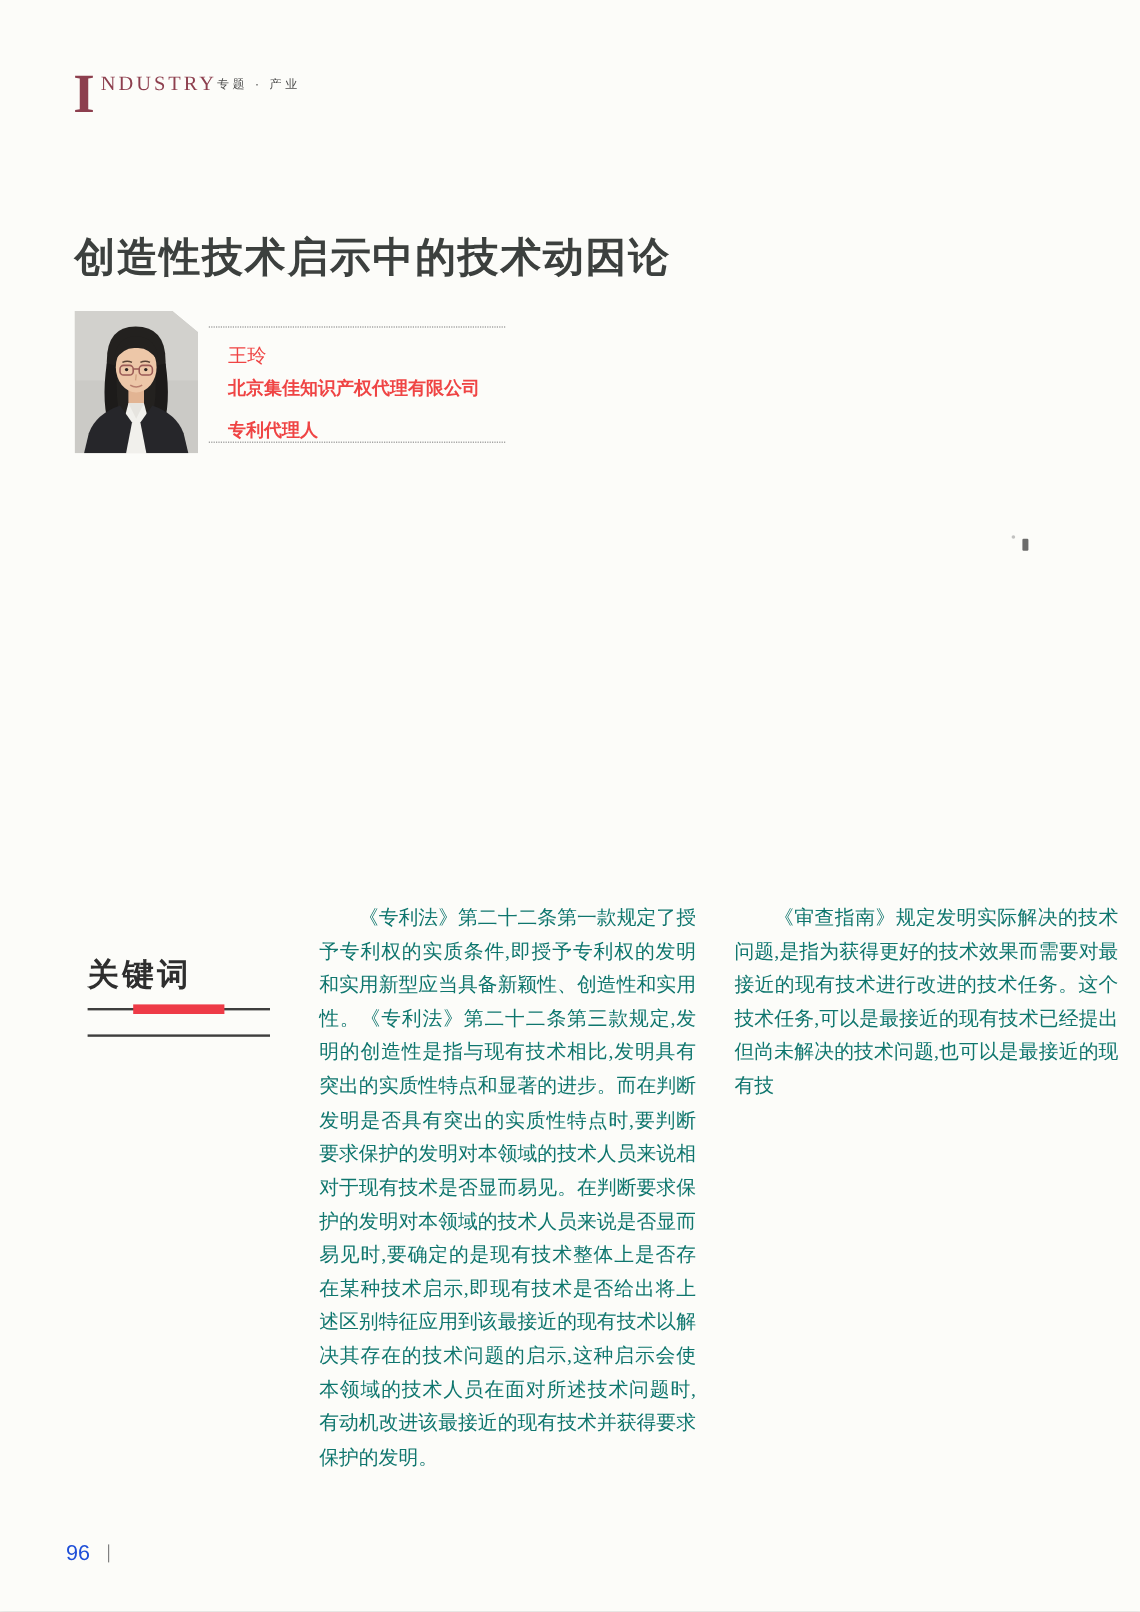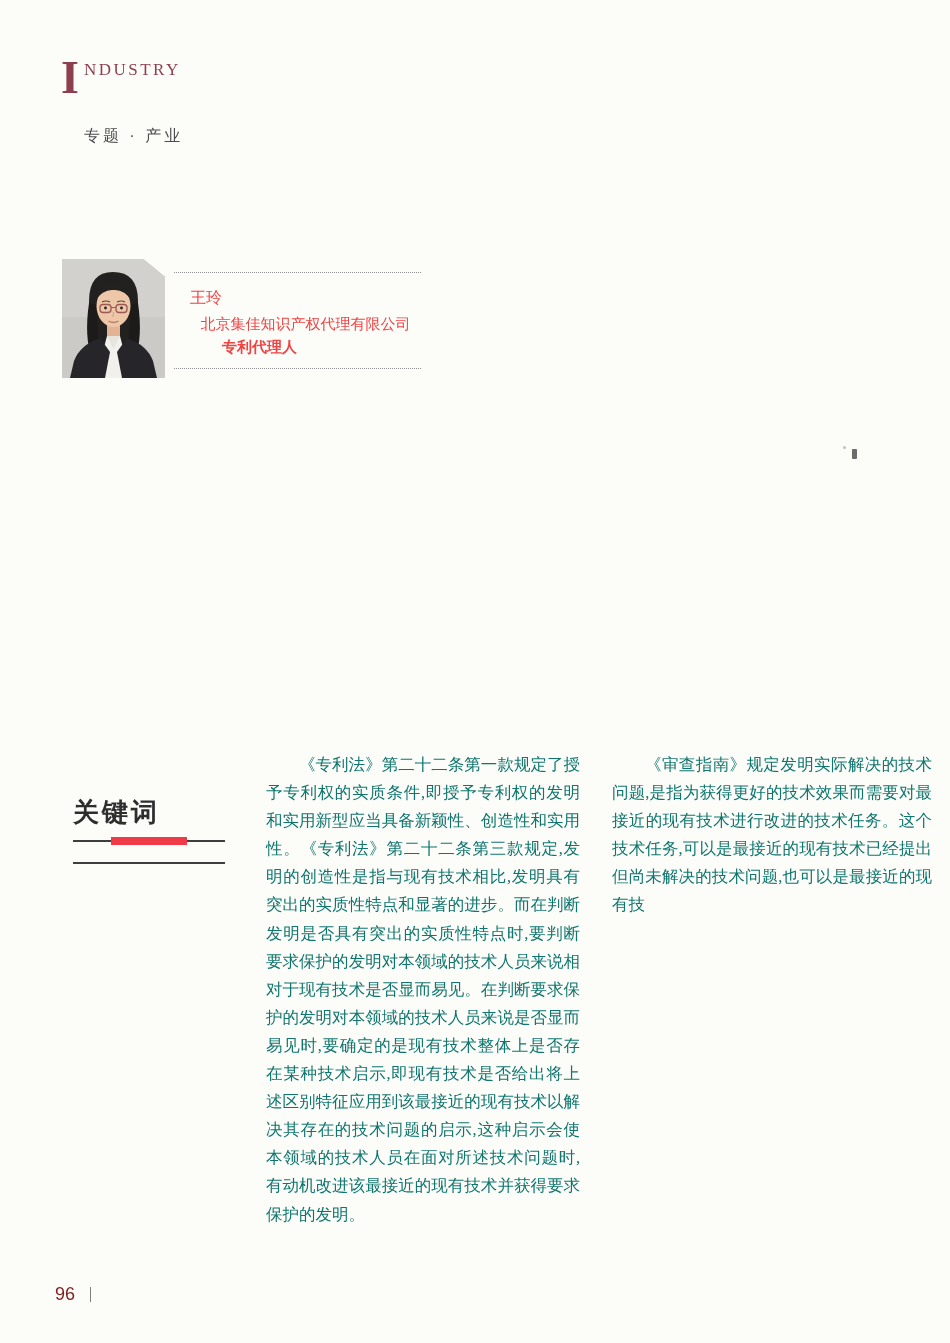--- a/index.html
+++ b/index.html
@@ -4,71 +4,72 @@
 <style>
   html,body{margin:0;padding:0;background:#e8e8e6;}
   .page{
     position:relative;width:950px;height:1343px;background:#fcfcf9;
     font-family:"Liberation Serif",serif;overflow:hidden;margin:0 auto;
     box-shadow:0 0 6px rgba(0,0,0,.2);
   }
   
   .masthead{position:absolute;left:61px;top:58px;display:flex;align-items:flex-start;}
   .drop-i{font-family:"Liberation Serif",serif;font-size:46px;line-height:40px;color:#8d3f4e;font-weight:bold;}
-  .masthead-right{display:flex;flex-direction:column;margin-left:5px;padding-top:3px;gap:48px;}
+  .masthead-right{display:flex;flex-direction:row;margin-left:5px;padding-top:3px;}
   .masthead-word{font-family:"Liberation Serif",serif;font-size:17px;line-height:17px;letter-spacing:2.5px;color:#8d3f4e;}
-  .masthead-cn{font-size:16px;line-height:16px;color:#4d4d4d;letter-spacing:3px;margin-top:2px;font-family:"Liberation Sans",sans-serif;}
+  .masthead-cn{font-size:10px;line-height:16px;color:#4d4d4d;letter-spacing:3px;margin-top:2px;font-family:"Liberation Sans",sans-serif;}
   
   .title{position:absolute;left:62px;top:192px;margin:0;font-family:"Liberation Sans",sans-serif;
     font-weight:900;font-size:34px;color:#3c403e;letter-spacing:1.5px;}
   
   .author{position:absolute;left:62px;top:259px;display:flex;}
   .photo{width:103px;height:119px;clip-path:polygon(0 0,79% 0,100% 15%,100% 100%,0 100%);flex:0 0 auto;}
   .author-info{margin-left:9px;width:247px;height:97px;margin-top:13px;box-sizing:border-box;
     border-top:1px dotted #8f8f8f;border-bottom:1px dotted #8f8f8f;
     padding:16px 0 0 16px;color:#ef4444;font-family:"Liberation Sans",sans-serif;}
   .author-name{font-size:16px;line-height:18px;margin-bottom:8px;}
-  .author-affil{font-size:15px;line-height:17px;margin-bottom:6px;font-weight:normal;text-align:center;}
-  .author-role{font-size:15px;line-height:17px;font-weight:bold;margin-left:32px;}
+  .author-affil{font-size:15px;line-height:17px;margin-bottom:18px;font-weight:bold;}
+  .author-role{font-size:15px;line-height:17px;font-weight:bold;}
   
   .keywords{position:absolute;left:73px;top:797px;width:152px;text-align:left;color:#2e2e2e;}
   .kw-heading{font-size:26px;font-weight:bold;letter-spacing:3px;line-height:32px;}
   .kw-divider{position:relative;height:8px;margin-top:8px;}
   .kw-divider:before{content:"";position:absolute;left:0;right:0;top:3px;border-top:2px solid #3e3e3e;}
   .kw-divider-red{position:absolute;left:50%;transform:translateX(-50%);top:0;width:76px;height:8px;}
   .kw-list{margin-top:13px;font-size:20px;font-weight:bold;line-height:29px;letter-spacing:1px;}
   .kw-bottom{margin-top:17px;border-top:2px solid #3e3e3e;}
   
   .col{position:absolute;top:751px;width:314px;font-size:16.5px;line-height:28.1px;
     text-align:justify;text-justify:inter-ideograph;color:#0f766e;}
   .col p{margin:0;}
   .col p.indent{text-indent:2em;}
   .col-left{left:266px;}
   .col-right{left:612px;width:320px;}
   
   .folio{position:absolute;left:55px;top:1284px;display:flex;align-items:center;
-    font-family:"Liberation Sans",sans-serif;font-size:18px;color:#7f1d1d;}
+    font-family:"Liberation Sans",sans-serif;font-size:18px;color:#1d4ed8;}
   .folio-bar{display:inline-block;width:1px;height:15px;background:#808080;margin-left:15px;}
   
   .speck{position:absolute;left:852px;top:449px;width:5px;height:10px;background:#474747;opacity:.8;border-radius:1px;}
   .speck2{position:absolute;left:843px;top:446px;width:3px;height:3px;background:#9a9a9a;opacity:.6;border-radius:50%;}
 </style>
 </head>
 <body>
 
 <div class="page">
 
   <header class="masthead">
     <span class="drop-i">I</span>
     <span class="masthead-right">
       <span class="masthead-word">NDUSTRY</span>
       <span class="masthead-cn">专题 · 产业</span>
     </span>
   </header>
 
+  <h1 class="title">创造性技术启示中的技术动因论</h1>
 
   <section class="author">
     <div class="photo">
       <svg viewBox="0 0 103 119" width="103" height="119">
         <rect width="103" height="119" fill="#cbcac6"></rect>
         <rect width="103" height="58" fill="#d2d1cd"></rect>
 
         <path d="M27 110 L27 42 Q27 13 51 13 Q76 13 76 42 L76 110 Z" fill="#23211f"></path>
         <path d="M27 44 Q22 78 30 100 L40 100 Q33 70 36 46 Z" fill="#1d1b1a"></path>
         <path d="M76 44 Q81 78 73 100 L63 100 Q70 70 67 46 Z" fill="#1d1b1a"></path>

